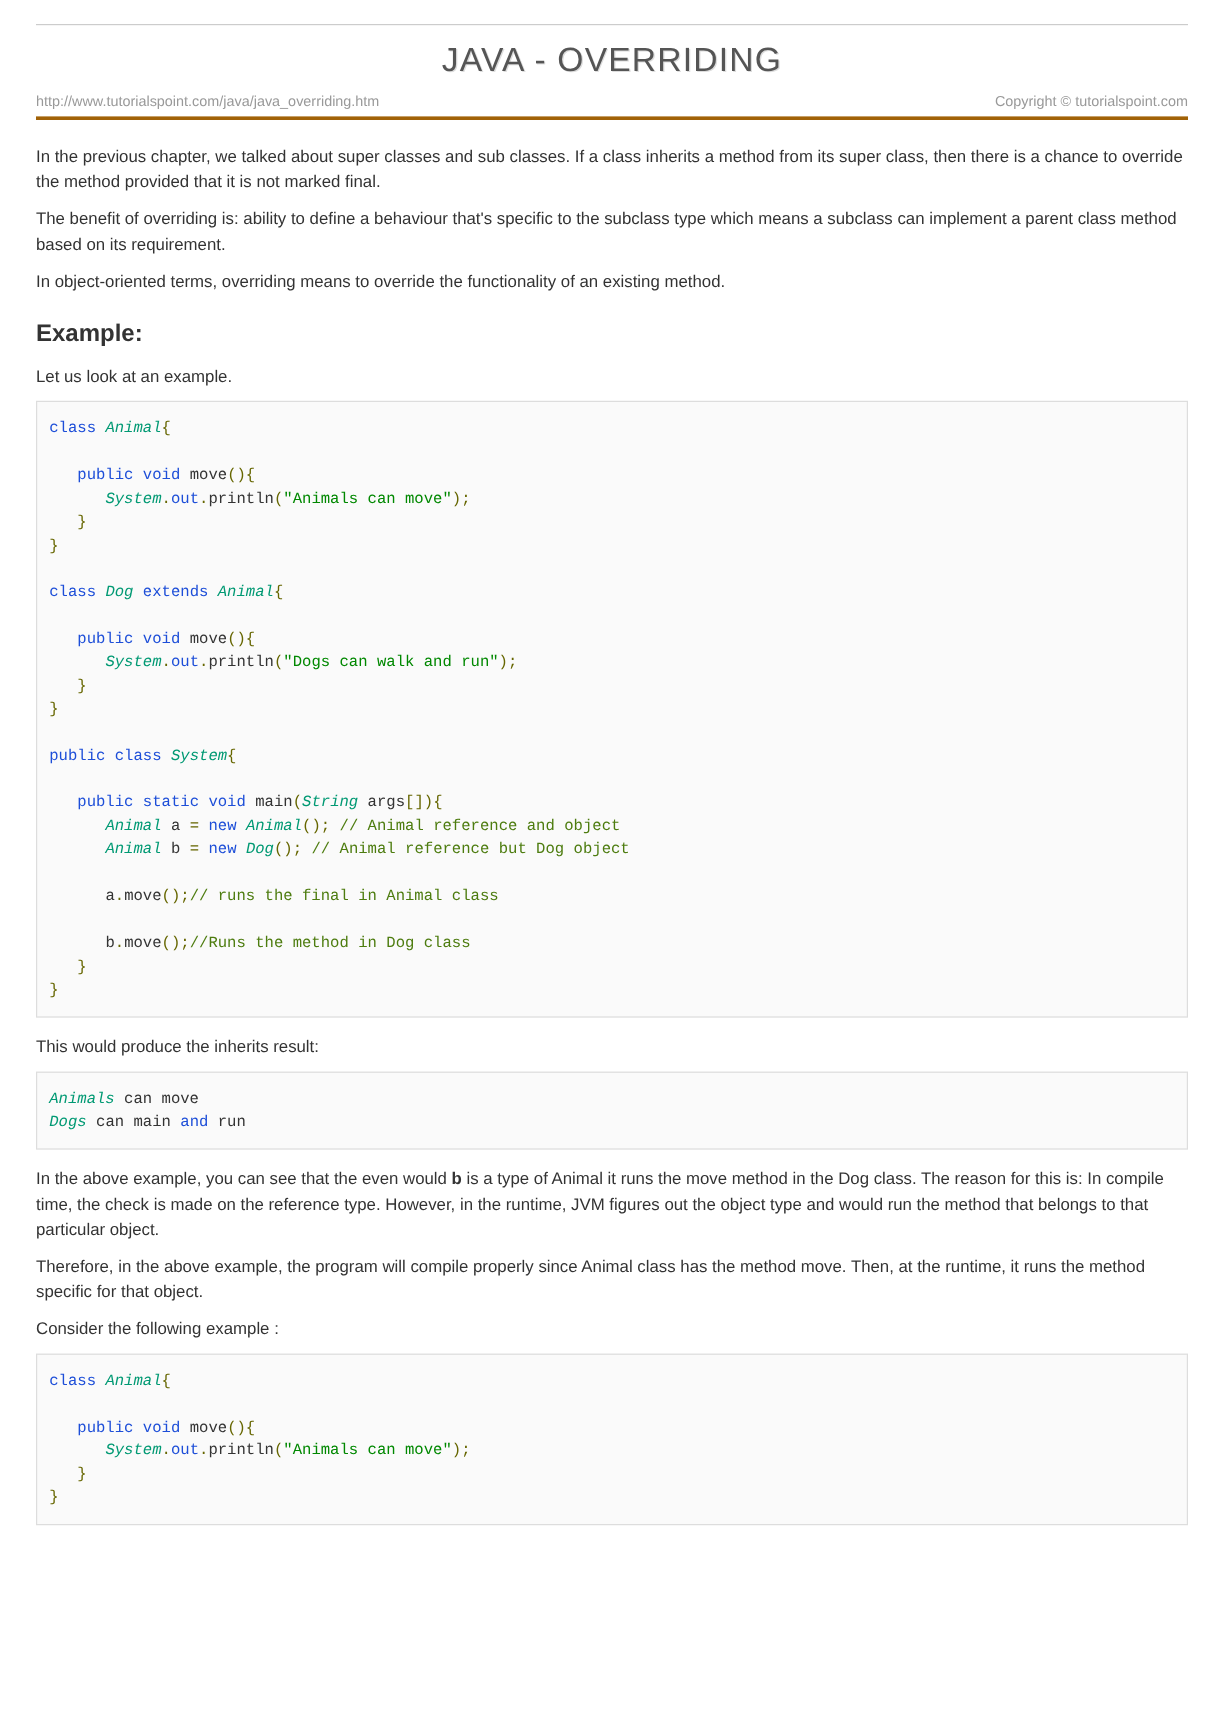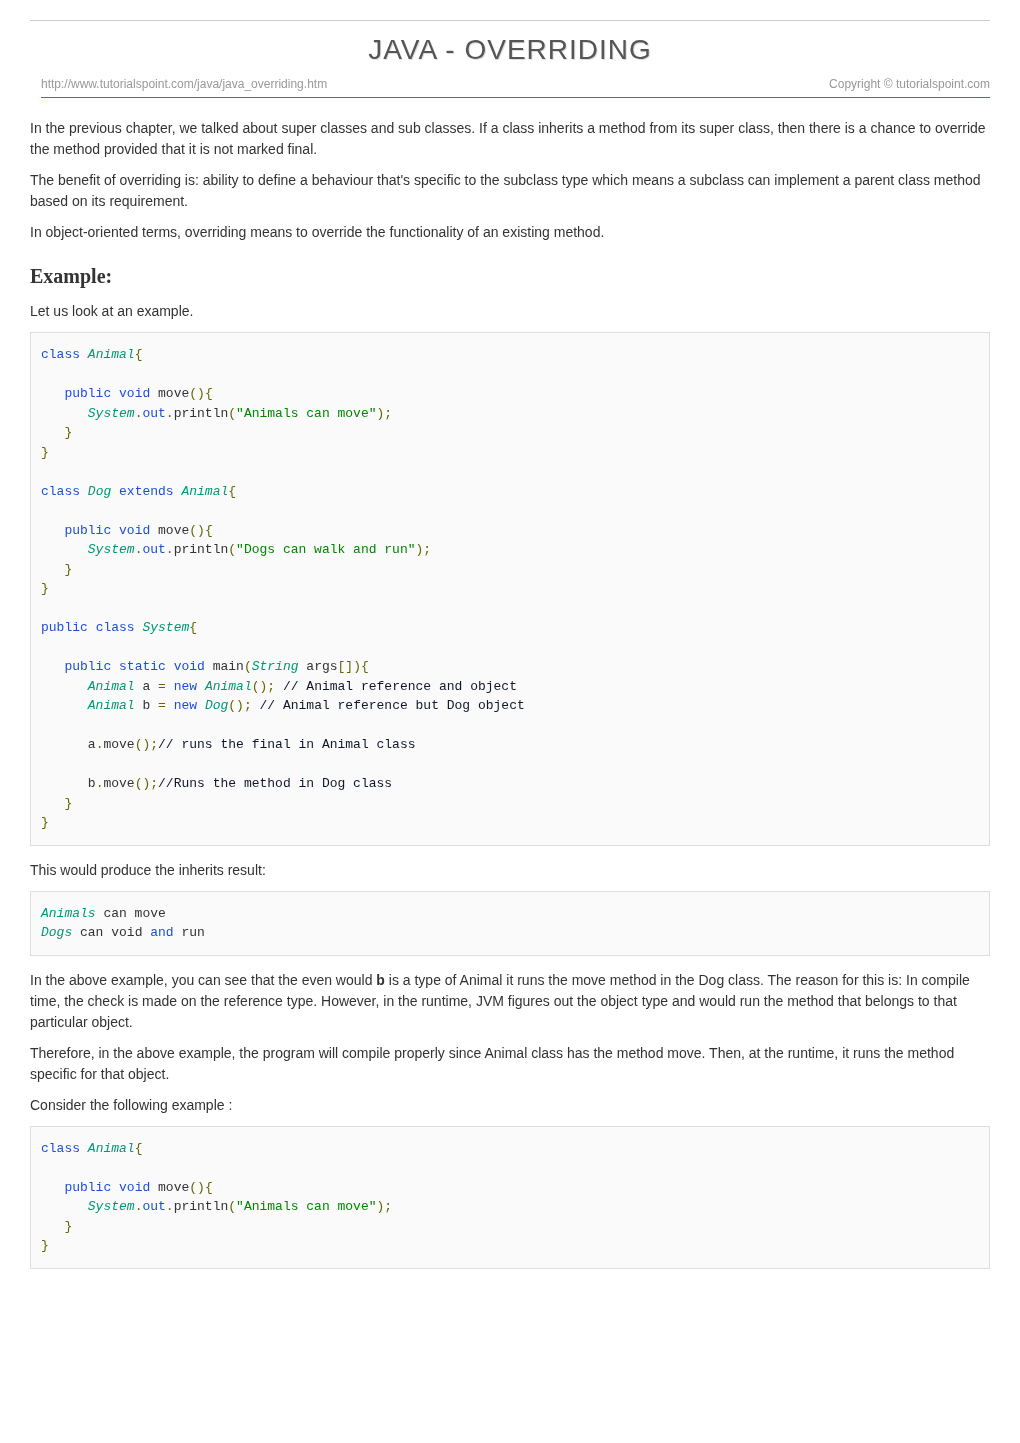--- a/index.html
+++ b/index.html
@@ -23,51 +23,49 @@
     padding-top: 8px;
     margin-bottom: 4px;
     text-shadow: 1px 1px 0 #ddd;
   }
   .url-row {
     display: flex;
     justify-content: space-between;
     align-items: center;
     font-size: 12px;
     color: #999;
-    border-bottom: 1px solid #a16207;
+    border-bottom: 3px solid #a16207;
     padding-bottom: 4px;
     margin-bottom: 20px;
-    margin-left: 11px;
   }
   .url-row a { color: #999; text-decoration: none; }
   p { margin: 10px 0; color: #333; }
   h2.section {
     font-size: 20px;
     font-weight: bold;
     color: #333;
     margin: 18px 0 8px 0;
-    font-family: Liberation Serif, serif;
   }
   pre.code {
     background: #fafafa;
     border: 1px solid #ddd;
     padding: 12px 10px;
     font-family: "Courier New", monospace;
     font-size: 13px;
     line-height: 1.5;
     margin: 8px 0 14px 0;
     white-space: pre;
     color: #333;
     overflow: auto;
   }
   .kw { color: #1d4ed8; }
   .cls { color: #009973; font-style: italic; }
   .pun { color: #666600; }
   .str { color: #008800; }
-  .cmt { color: #0f172a; }
+  .cmt { color: #4d7c0f; }
   strong { font-weight: bold; }
 </style>
 </head>
 <body>
 
 <h1 class="page-title">JAVA - OVERRIDING</h1>
 
 <div class="url-row">
   <a>http://www.tutorialspoint.com/java/java_overriding.htm</a>
   <span>Copyright © tutorialspoint.com</span>
@@ -103,21 +101,21 @@
 
       <span>a</span><span class="pun">.</span><span>move</span><span class="pun">();</span><span class="cmt">// runs the final in Animal class</span>
 
       <span>b</span><span class="pun">.</span><span>move</span><span class="pun">();</span><span class="cmt">//Runs the method in Dog class</span>
    <span class="pun">}</span>
 <span class="pun">}</span></pre>
 
 <p>This would produce the inherits result:</p>
 
 <pre class="code"><span class="cls">Animals</span><span> can move</span>
-<span class="cls">Dogs</span><span> can void </span><span class="kw">and</span><span> run</span></pre>
+<span class="cls">Dogs</span><span> can main </span><span class="kw">and</span><span> run</span></pre>
 
 <p><span>In the above example, you can see that the even would </span><strong>b</strong><span> is a type of Animal it runs the move method in the Dog class. The reason for this is: In compile time, the check is made on the reference type. However, in the runtime, JVM figures out the object type and would run the method that belongs to that particular object.</span></p>
 
 <p>Therefore, in the above example, the program will compile properly since Animal class has the method move. Then, at the runtime, it runs the method specific for that object.</p>
 
 <p>Consider the following example :</p>
 
 <pre class="code"><span class="kw">class</span> <span class="cls">Animal</span><span class="pun">{</span>
 
    <span class="kw">public</span> <span class="kw">void</span> <span>move</span><span class="pun">(){</span>

